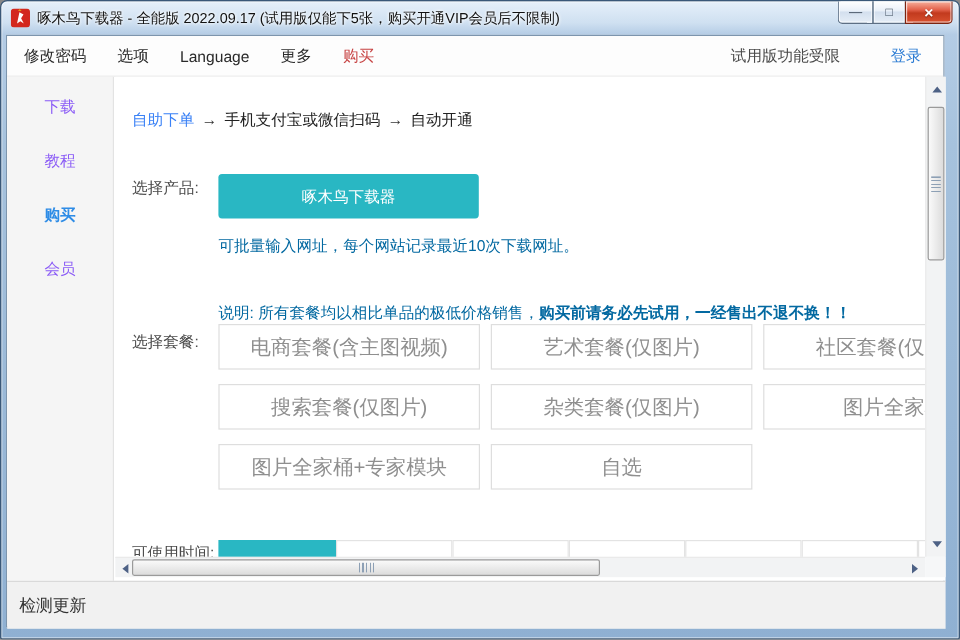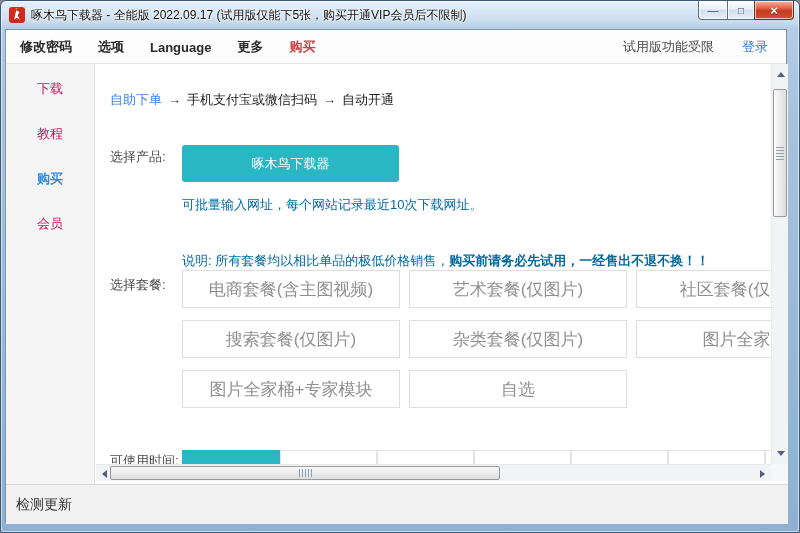--- a/index.html
+++ b/index.html
@@ -33,29 +33,29 @@
     width:40px;border-radius:0 0 4px 0;color:#fff;font-size:13px;font-weight:bold;
     border-color:#7c2410;
     background:linear-gradient(180deg,#f7b3a0 0%,#e2614a 40%,#c23a1e 55%,#d8512f 100%);
     text-shadow:0 1px 1px rgba(0,0,0,.4);
   }
   
   .client{position:absolute;left:4px;top:28px;width:782px;height:494px;background:#fff;border:1px solid #7d95ad;}
   
   .menubar{position:absolute;left:0;top:0;width:100%;height:34px;background:#fdfdfd;border-bottom:1px solid #e8e8e8;}
   .menu-left{position:absolute;left:14px;top:0;height:34px;display:flex;align-items:center;gap:26px;}
-  .menu-item{font-size:13px;color:#2a2a2a;cursor:default;white-space:nowrap;font-weight:bold;}
+  .menu-item{font-size:13px;color:#2a2a2a;cursor:default;white-space:nowrap;}
   .menu-item.red{color:#c74444;}
-  .menu-right{position:absolute;right:18px;top:0;height:34px;display:flex;align-items:center;gap:28px;}
+  .menu-right{position:absolute;right:18px;top:0;height:34px;display:flex;align-items:center;gap:42px;}
   .trial{font-size:13px;color:#4a4a4a;}
   .login{font-size:13px;color:#2b7bd3;cursor:pointer;}
   
   .workarea{position:absolute;left:0;top:34px;width:782px;height:420px;background:#fff;}
   .sidebar{position:absolute;left:0;top:0;width:89px;height:420px;background:#f5f5f5;border-right:1px solid #e3e3e3;padding-top:2px;}
-  .side-item{height:45px;line-height:45px;text-align:center;font-size:13px;color:#be185d;cursor:pointer;}
+  .side-item{height:45px;line-height:45px;text-align:center;font-size:13px;color:#8b5cf6;cursor:pointer;}
   .side-item.active{color:#2e8ce6;font-weight:bold;}
   
   .content{position:absolute;left:90px;top:0;width:675px;height:420px;background:#fff;overflow:hidden;}
   .steps{position:absolute;left:14px;top:27px;font-size:13px;color:#222;white-space:nowrap;}
   .steps .s1{color:#3b82f6;font-weight:normal;}
   .steps .arr{color:#333;font-weight:bold;padding:0 6px;}
   .field-label{position:absolute;font-size:13px;color:#4a4a4a;white-space:nowrap;}
   .product-btn{
     position:absolute;left:86px;top:81px;width:217px;height:37px;
     background:#29b7c3;border-radius:3px;color:#fff;font-size:13px;

